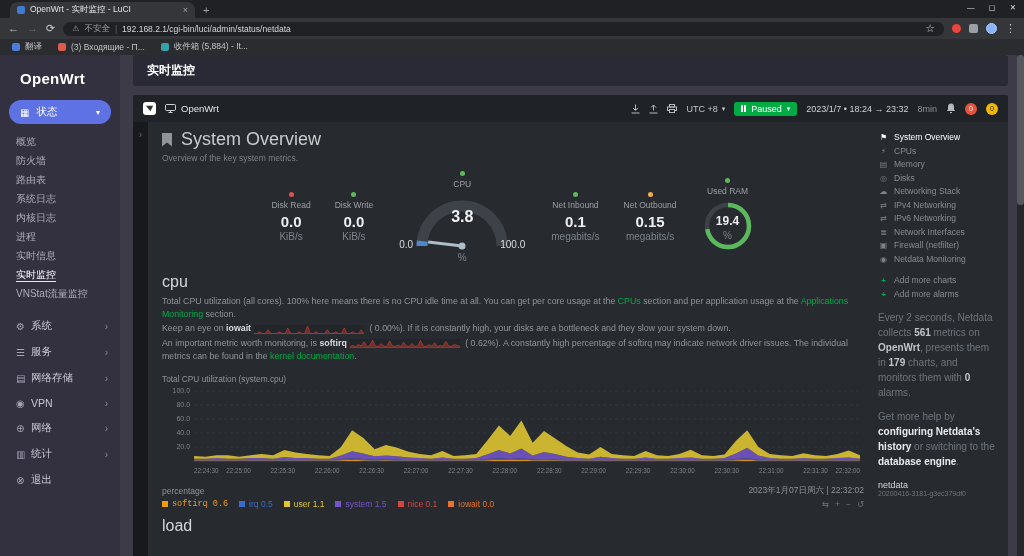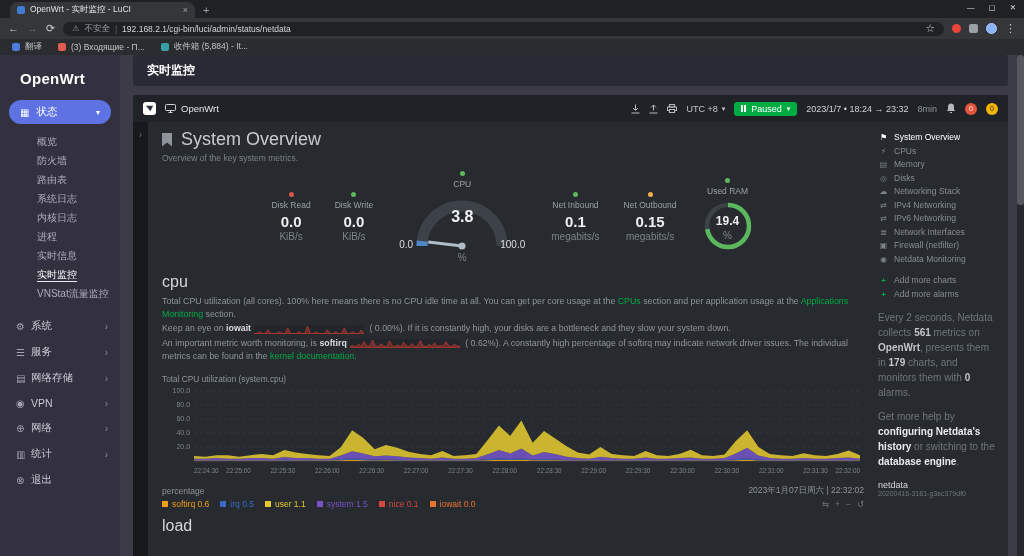--- a/index.html
+++ b/index.html
@@ -33,21 +33,21 @@
   .bm{display:flex;align-items:center;gap:5px;font-size:8.5px;color:#c2c5c9;white-space:nowrap}
   .bm-ico{width:8px;height:8px;border-radius:2px;flex:none}
   
   .page{display:flex;height:501px;background:#3d3b48;position:relative}
   .sidebar{width:120px;background:#33313f;flex:none;display:flex;flex-direction:column}
   .logo{color:#fff;font-weight:bold;font-size:15px;letter-spacing:.3px;padding:15px 0 13px 20px}
   .status-pill{margin:0 9px;background:#5e72e4;border-radius:15px;color:#fff;display:flex;
     align-items:center;gap:7px;padding:5px 11px;font-size:10.5px}
   .status-pill .mi{font-size:10px}
   .status-pill .caret{margin-left:auto;font-size:8px}
-  .submenu{padding:8px 0 8px 37px}
+  .submenu{padding:8px 0 8px 16px}
   .sub-item{font-size:10px;color:#aeacbc;line-height:19px;white-space:nowrap}
   .sub-item .t.active{color:#fff;border-bottom:1px solid #e6e6ee;padding-bottom:1px}
   .menu{padding-top:2px}
   .menu-item{display:flex;align-items:center;padding:6px 12px 6px 16px;font-size:10.5px;color:#c9c7d4}
   .menu-item .mi{width:15px;color:#a5a3b5;font-size:10px}
   .menu-item .ml{flex:1}
   .menu-item .chev{color:#8a8899;font-size:10px}
   
   .main{flex:1;min-width:0;display:flex;flex-direction:column;padding:0 16px 0 13px}
   .unsaved-row{text-align:right;padding:5px 0 4px}
@@ -406,21 +406,21 @@
             </div>
           <div class="chart-meta">
             <span>percentage</span>
             <span class="flex1"></span>
             <span>2023年1月07日周六 | 22:32:02</span>
           </div>
           <div class="legend-row">
             <div class="legend">
                 <span class="leg">
                   <span class="sq" style="background: rgb(243, 156, 18);"></span>
-                  <span style="color: rgb(243, 156, 18);">softirq 0.6</span>
+                  <span style="color: rgb(243, 156, 18); font-family: Liberation Mono, monospace;">softirq 0.6</span>
                 </span>
                 <span class="leg">
                   <span class="sq" style="background: rgb(58, 107, 200);"></span>
                   <span style="color: rgb(58, 107, 200); text-align: center;">irq 0.5</span>
                 </span>
                 <span class="leg">
                   <span class="sq" style="background: rgb(227, 200, 48);"></span>
                   <span style="color: rgb(227, 200, 48);">user 1.1</span>
                 </span>
                 <span class="leg">

